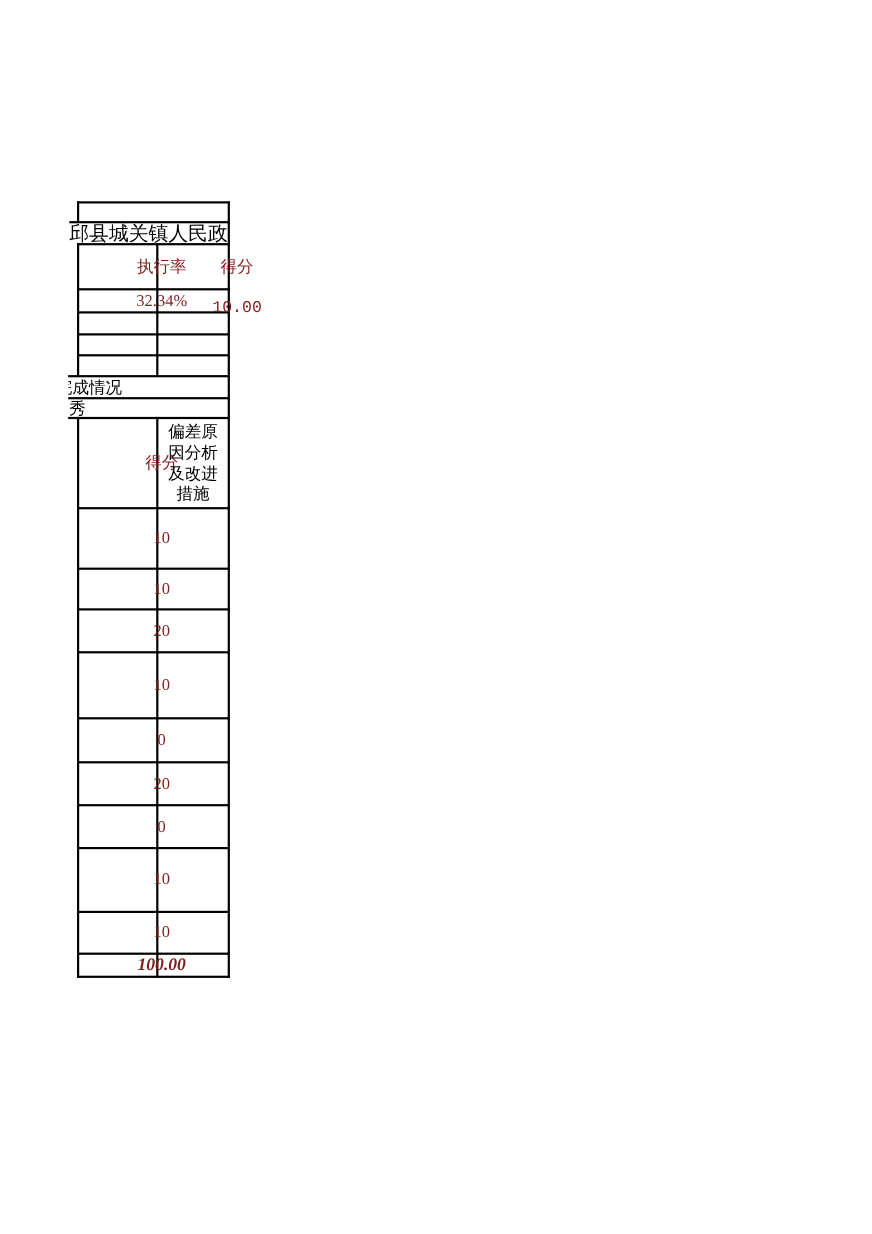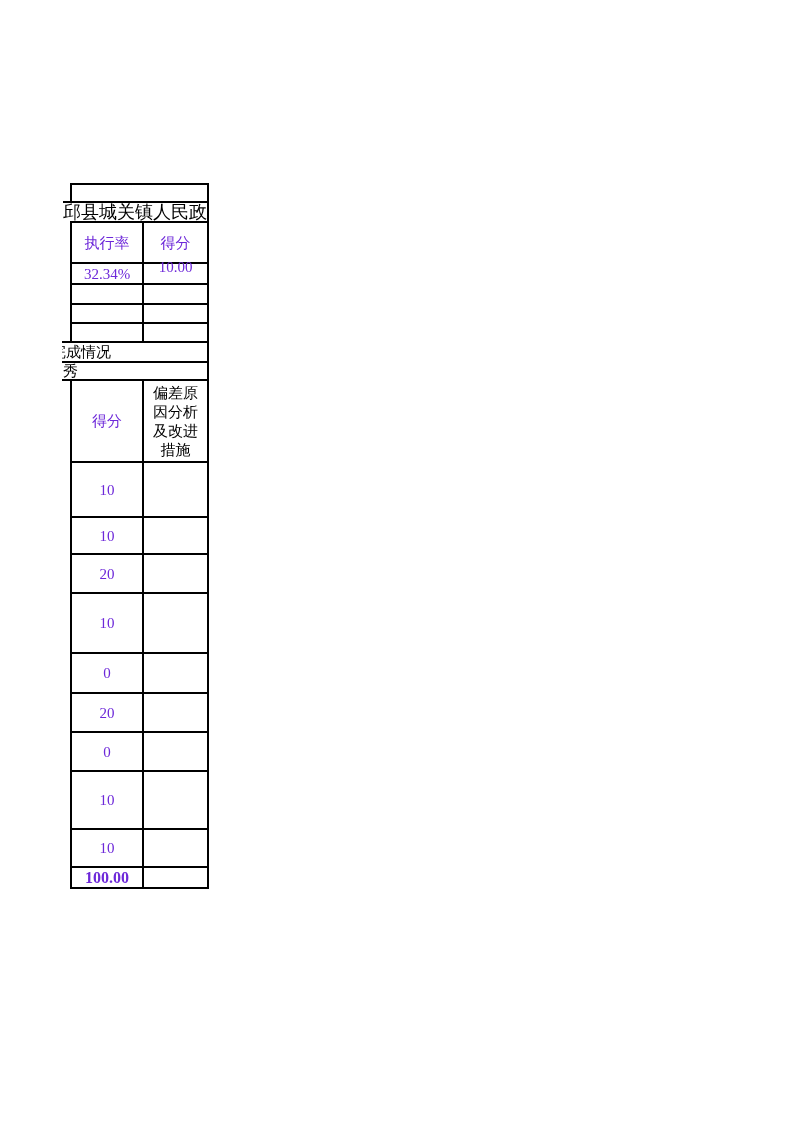--- a/index.html
+++ b/index.html
@@ -20,22 +20,23 @@
   .hl { position: absolute; height: 2px; background: #000; }
   .vl { position: absolute; width: 2px; background: #000; }
   
   .cell {
     position: absolute;
     display: flex;
     align-items: center;
     justify-content: center;
     font-size: 15px;
     line-height: 1.2;
-    color: #6d28d9;
+    color: #7f1d1d;
     white-space: nowrap;
+    padding-left: 40px;
   }
   .cell.left72  { left: 70px; width: 74px; }
   .cell.right65 { left: 144px; width: 63px; }
 
   .title-row {
     position: absolute;
     left: 62px; top: 203px;
     width: 147px; height: 19px;
     overflow: hidden;
     white-space: nowrap;
@@ -107,21 +108,21 @@
   <div class="vl" style="left:207px; top:183px; height:706px;"></div>
 
   <div class="title-row">
     <span>邱县城关镇人民政府</span>
   </div>
 
   <div class="cell left72" style="top:223px; height:39px;">执行率</div>
   <div class="cell right65" style="top:223px; height:39px;">得分</div>
 
   <div class="cell left72" style="top:264px; height:19px;">32.34%</div>
-  <div class="cell right65" style="top:250px; height:34px;">10.00</div>
+  <div class="cell right65" style="top:264px; height:34px;font-family:Liberation Mono, monospace;">10.00</div>
 
   <div class="clip-row" style="top:343px; height:18px;">
     <span class="shift" style="margin-left:-11px;">完成情况</span>
   </div>
   <div class="clip-row" style="top:362px; height:17px;">
     <span class="shift" style="margin-left:1px;">秀</span>
   </div>
 
   <div class="cell left72" style="top:381px; height:80px;">得分</div>
   <div class="wrap-cell">
@@ -131,15 +132,15 @@
   <div class="cell left72" style="top:463px; height:53px;">10</div>
   <div class="cell left72" style="top:518px; height:35px;">10</div>
   <div class="cell left72" style="top:555px; height:37px;">20</div>
   <div class="cell left72" style="top:594px; height:58px;">10</div>
   <div class="cell left72" style="top:654px; height:38px;">0</div>
   <div class="cell left72" style="top:694px; height:37px;">20</div>
   <div class="cell left72" style="top:733px; height:37px;">0</div>
   <div class="cell left72" style="top:772px; height:56px;">10</div>
   <div class="cell left72" style="top:830px; height:36px;">10</div>
 
-  <div class="cell left72 total" style="top:868px; height:19px;">100.00</div>
+  <div class="cell left72 total" style="top:868px; height:19px;font-style:italic;">100.00</div>
 
 </div>
 
 </body></html>

